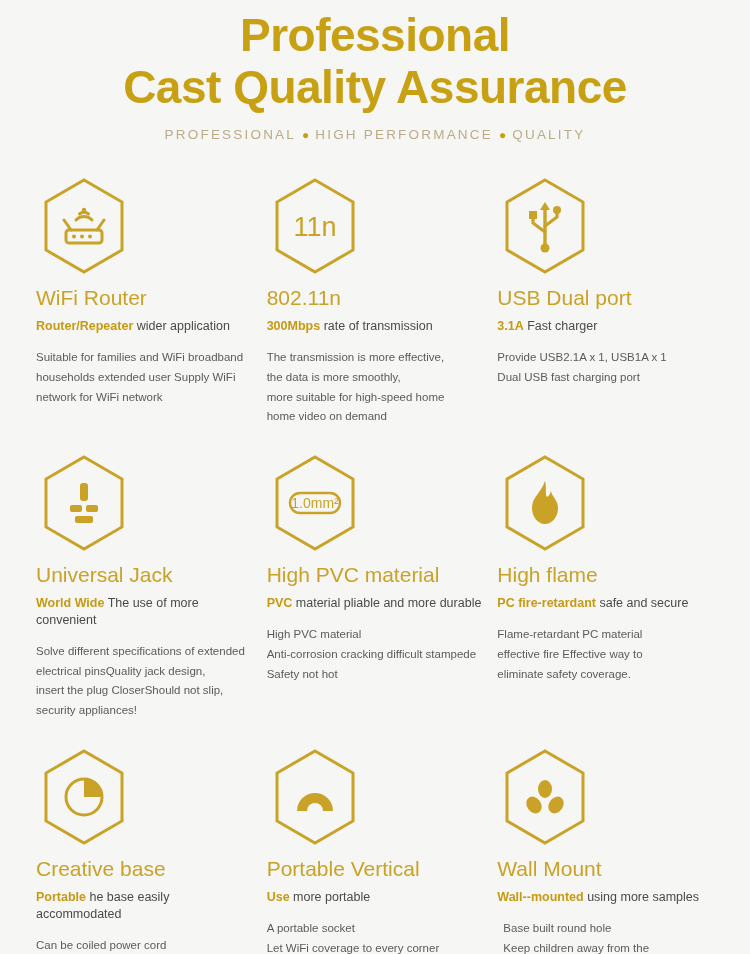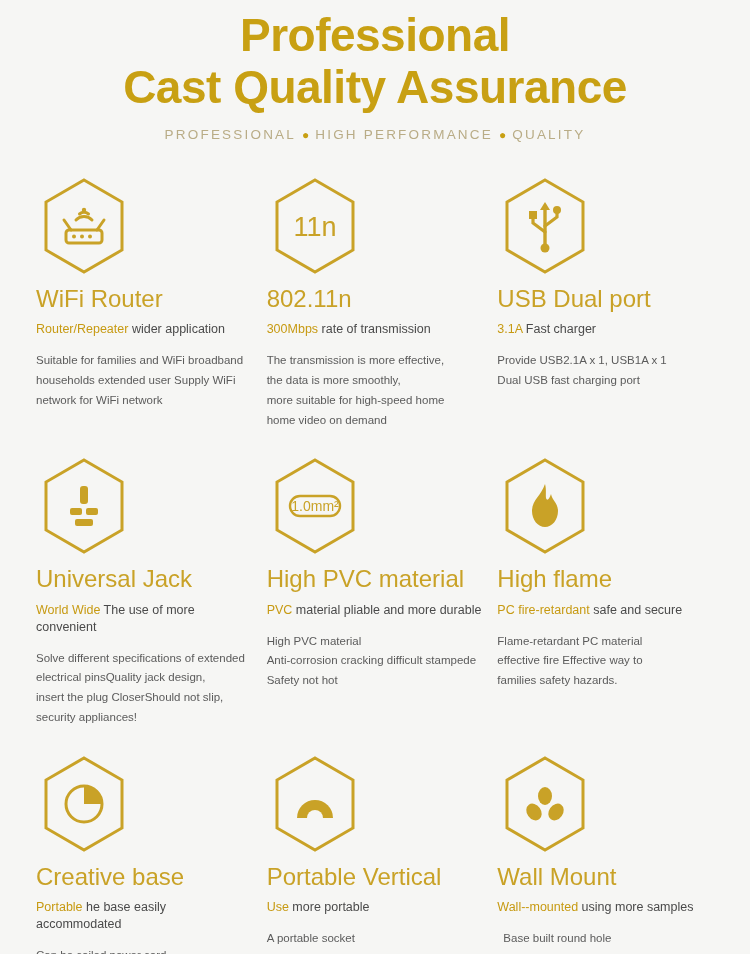--- a/index.html
+++ b/index.html
@@ -61,35 +61,35 @@
   }
   .hexwrap {
     width: 92px;
     height: 100px;
     margin-left: 4px;
     margin-bottom: 10px;
     position: relative;
   }
   .hexwrap svg { display: block; }
   .card-title {
-    font-size: 24px;
+    font-size: 21px;
     color: #c9a227;
     margin: 0 0 9px 2px;
     font-weight: normal;
     line-height: 1.1;
   }
   .card-sub {
     font-size: 12.5px;
     color: #4a4a4a;
     margin: 0 0 13px 2px;
     line-height: 1.35;
   }
   .card-sub .hl {
     color: #c79a12;
-    font-weight: normal;
+    font-weight: bold;
   }
   .card-body {
     font-size: 11.5px;
     color: #5b5b5b;
     line-height: 1.72;
     margin-left: 2px;
   }
   .card-body div { white-space: nowrap; }
   .shift { margin-left: 8px; }
 </style>
@@ -212,21 +212,21 @@
         <svg width="92" height="100" viewBox="0 0 92 100">
           <polygon points="46,4 84,26 84,74 46,96 8,74 8,26" fill="none" stroke="#c9a227" stroke-width="3"></polygon>
           <path d="M46 28 C42 40 33 44 33 55 C33 64 39 71 46 71 C53 71 59 64 59 55 C59 47 53 44 52 38 C50 44 48 45 47 42 C46.5 39 47.5 33 46 28 Z" fill="#c9a227"></path>
         </svg>
       </div>
       <div class="card-title">High flame</div>
       <div class="card-sub"><span class="hl">PC fire-retardant</span><span> safe and secure</span></div>
       <div class="card-body">
         <div>Flame-retardant PC material</div>
         <div>effective fire Effective way to</div>
-        <div>families safety hazards.</div>
+        <div>eliminate safety coverage.</div>
       </div>
     </div>
 
     <div class="cell">
       <div class="hexwrap">
         <svg width="92" height="100" viewBox="0 0 92 100">
           <polygon points="46,4 84,26 84,74 46,96 8,74 8,26" fill="none" stroke="#c9a227" stroke-width="3"></polygon>
           <circle cx="46" cy="50" r="18" fill="none" stroke="#c9a227" stroke-width="3"></circle>
           <path d="M46 50 L46 32 A18 18 0 0 1 64 50 Z" fill="#c9a227"></path>
           <path d="M46 50 L64 50 A18 18 0 0 1 46 68 Z" fill="none"></path>

